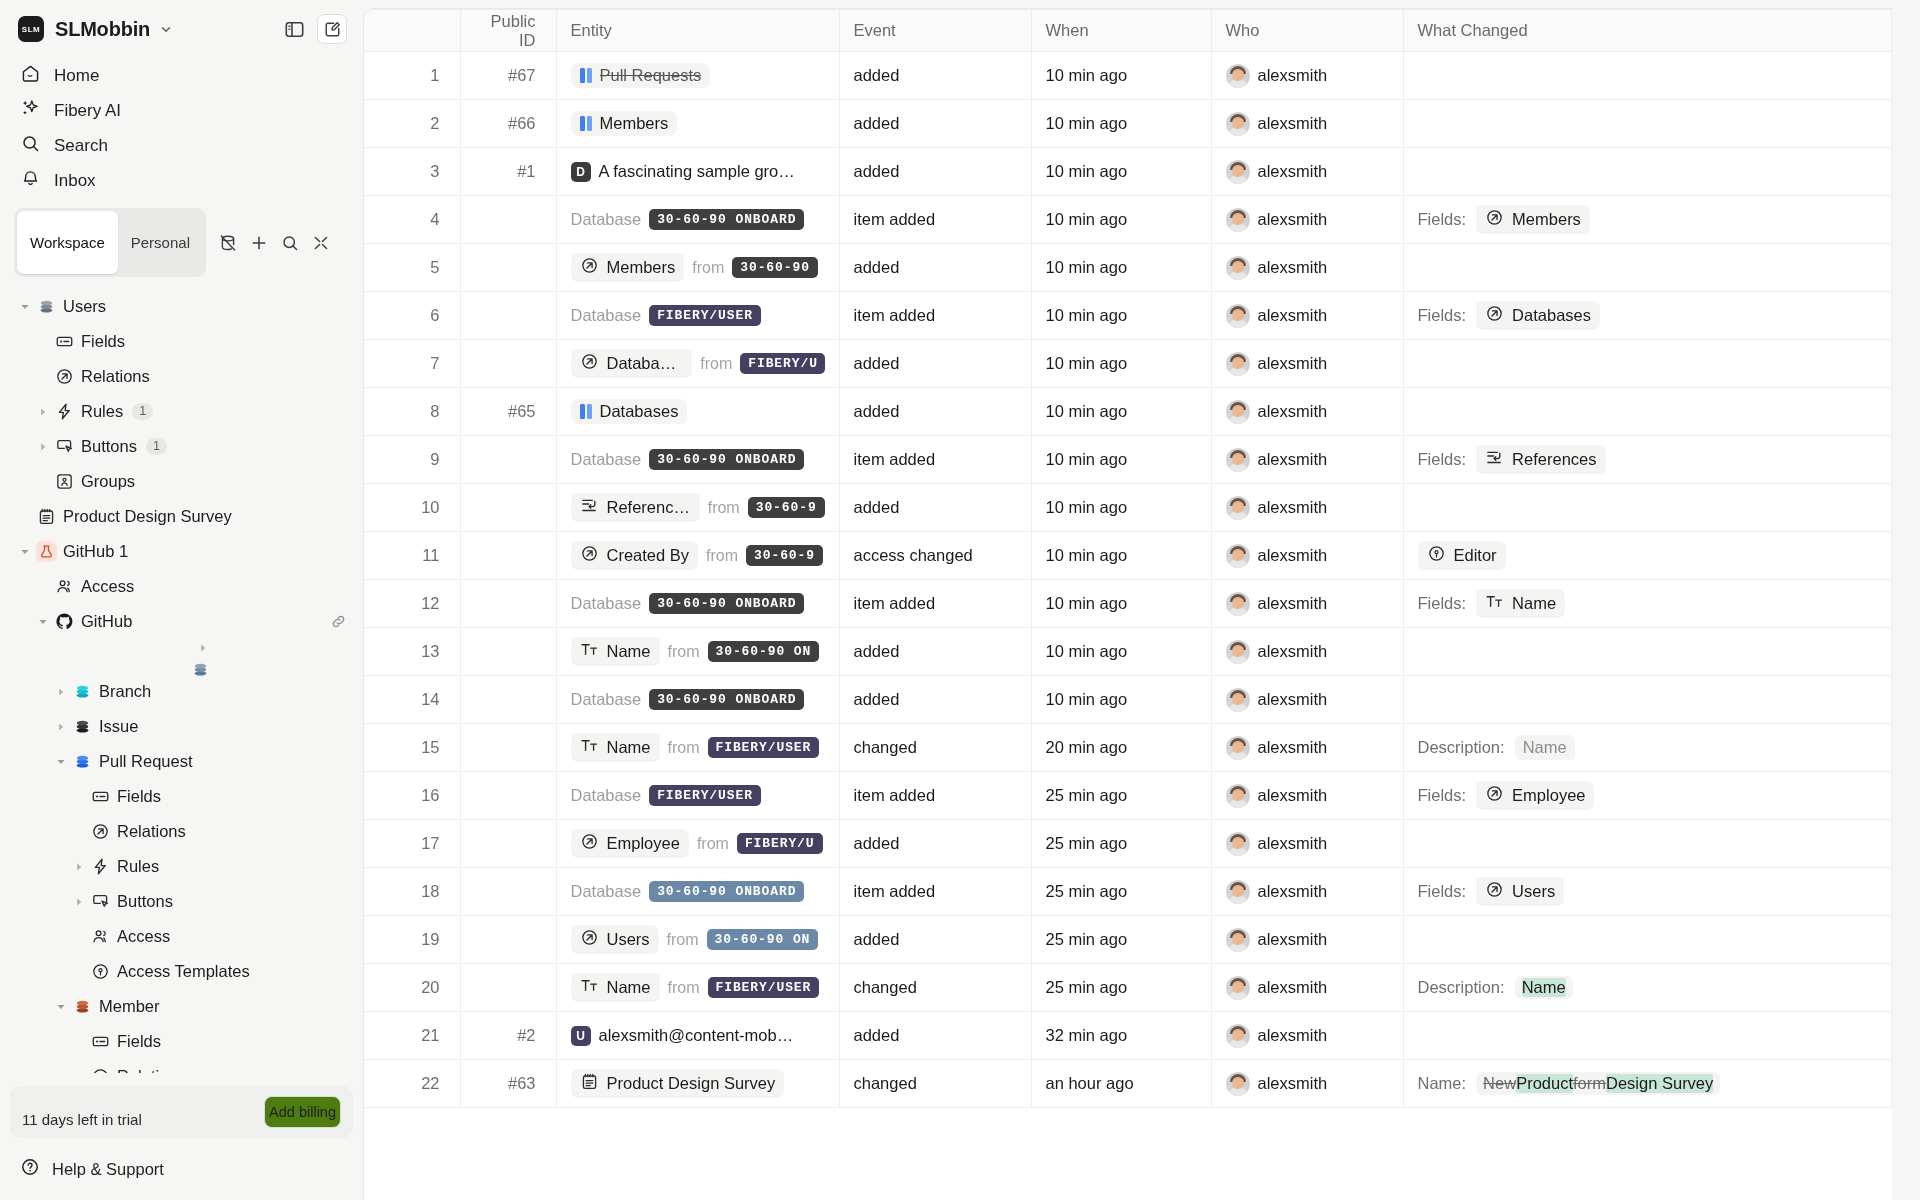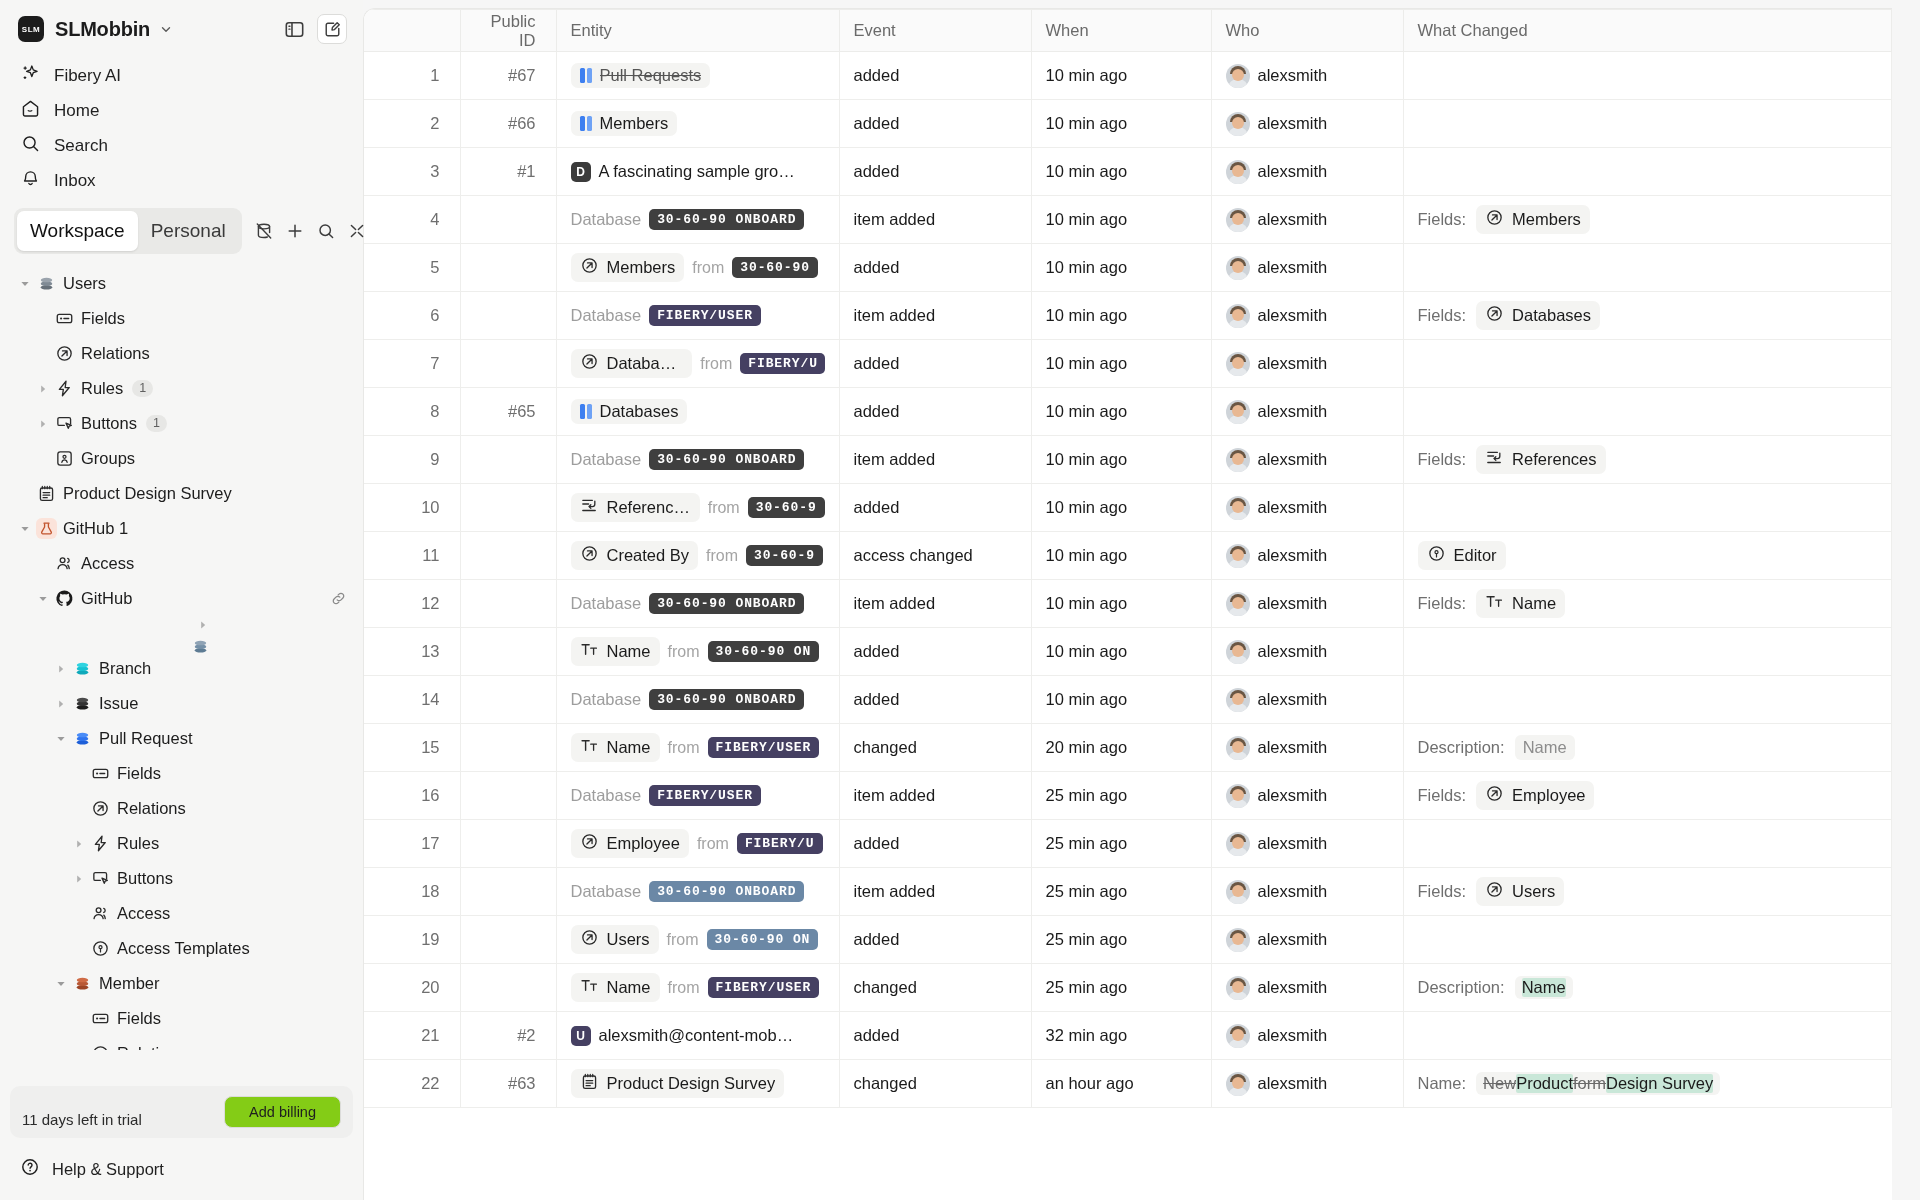--- a/index.html
+++ b/index.html
@@ -23,40 +23,40 @@
   .icobtn{ width:30px;height:30px;border-radius:7px;display:flex;align-items:center;justify-content:center;color:#3d3d3d;}
   .icobtn.box{ border:1px solid #dcdcda; background:#fff;}
 
   .navlist{ padding:4px 12px 0 12px;}
   .navitem{ display:flex;align-items:center;gap:13px;height:35px;padding:0 8px;border-radius:8px;
     font-size:17px;color:#1f1f1f;}
   .navitem svg{ flex:0 0 auto; }
 
   .seg-row{ display:flex;align-items:center;gap:2px;padding:10px 12px 6px 14px;}
   .seg{ display:flex;background:#e9e9e7;border-radius:9px;padding:3px;}
-  .seg-btn{ font-size:19px;padding:9px 13px;border-radius:7px;color:#3a3a3a;}
+  .seg-btn{ font-size:15px;padding:23px 13px;border-radius:7px;color:#3a3a3a;}
   .seg-btn.active{ background:#fff;color:#111;box-shadow:0 1px 2px rgba(0,0,0,.10);font-weight:400;}
   .seg-icons{ display:flex;align-items:center;gap:3px;margin-left:6px;}
   .seg-icons .icobtn{ width:28px;height:28px;color:#3c3c3c;}
 
   .tree{ padding:6px 10px 0 10px; height:790px; overflow:hidden; position:relative;}
   .trow{ display:flex;align-items:center;height:35px;border-radius:7px;font-size:16.5px;color:#1d1d1d;
     white-space:nowrap;}
   .twist{ width:17px;flex:0 0 17px;display:flex;align-items:center;justify-content:center;color:#9b9b9b;font-size:9px;}
   .ticon{ width:26px;flex:0 0 26px;display:flex;align-items:center;justify-content:center;margin-right:4px;}
   .tlabel{ overflow:hidden;text-overflow:ellipsis;}
   .badge-cnt{ margin-left:9px;background:#e7e7e5;color:#5f5f5f;border-radius:9px;
     font-size:12.5px;padding:1px 7px;line-height:15px;}
   .t-right{ margin-left:auto;margin-right:6px;color:#8a8a8a;display:flex;align-items:center;}
 
   .trial{ position:absolute;left:10px;right:10px;bottom:62px;background:#efefee;border-radius:10px;
     display:flex;align-items:center;padding:10px 12px;gap:10px;}
   .trial-text{ font-size:15px;color:#2b2b2b;margin-top:15px;}
-  .trial-btn{ margin-left:auto;background:#84cc16;border:1px solid #dcdcda;border-radius:8px;
-    font-size:14.5px;padding:7px 24px;color:#1f1f1f;}
+  .trial-btn{ margin-left:auto;background:#4d7c0f;border:1px solid #dcdcda;border-radius:8px;
+    font-size:14.5px;padding:7px 4px;color:#1f1f1f;}
   .help{ position:absolute;left:12px;bottom:14px;display:flex;align-items:center;gap:12px;
     font-size:16.5px;color:#1f1f1f;padding:0 8px;height:34px;}
 
   
   .main{ flex:1;padding:8px 0 0 0;display:flex;flex-direction:column;min-width:0;}
   .panel{ background:#fff;border:1px solid #e8e8e6;border-radius:12px 0 0 0;border-right:none;
     border-bottom:none;flex:1;display:flex;flex-direction:column;min-width:0;overflow:hidden;}
   .panel-head{ height:58px;display:flex;align-items:center;padding:0 22px 0 16px;flex:0 0 58px;}
   .panel-title{ font-size:21px;font-weight:700;color:#161616;letter-spacing:-.2px;}
   .head-actions{ margin-left:auto;display:flex;align-items:center;gap:6px;}
@@ -135,31 +135,31 @@
               <path d="M11.2 3.4H5.2A1.8 1.8 0 003.4 5.2v9.6a1.8 1.8 0 001.8 1.8h9.6a1.8 1.8 0 001.8-1.8v-6" stroke="#3d3d3d" stroke-width="1.5" stroke-linecap="round"></path>
               <path d="M14.9 2.9l2.2 2.2-5 5-2.6.4.4-2.6 5-5z" stroke="#3d3d3d" stroke-width="1.5" stroke-linejoin="round"></path>
             </svg>
         </div>
       </div>
     </div>
 
     <nav class="navlist">
       <div class="navitem">
         <span><svg width="21" height="21" viewBox="0 0 22 22" fill="none">
+              <path d="M3.6 9.2L11 3.6l7.4 5.6v8.2a1.4 1.4 0 01-1.4 1.4H5a1.4 1.4 0 01-1.4-1.4V9.2z" stroke="#1f1f1f" stroke-width="1.5" stroke-linejoin="round"></path>
+              <path d="M8.6 13.2c.7.8 3.1.8 3.8 0" stroke="#1f1f1f" stroke-width="1.3" stroke-linecap="round"></path>
+            </svg></span>
+        <span>Home</span>
+      </div>
+      <div class="navitem">
+        <span><svg width="21" height="21" viewBox="0 0 22 22" fill="none">
               <path d="M12.4 3.2l1.5 4 4 1.5-4 1.5-1.5 4-1.5-4-4-1.5 4-1.5 1.5-4z" stroke="#1f1f1f" stroke-width="1.4" stroke-linejoin="round"></path>
               <path d="M5.4 4.1v2.4M4.2 5.3h2.4M5.2 14.4v1.8M4.3 15.3h1.8" stroke="#1f1f1f" stroke-width="1.3" stroke-linecap="round"></path>
             </svg></span>
         <span>Fibery AI</span>
-      </div>
-      <div class="navitem">
-        <span><svg width="21" height="21" viewBox="0 0 22 22" fill="none">
-              <path d="M3.6 9.2L11 3.6l7.4 5.6v8.2a1.4 1.4 0 01-1.4 1.4H5a1.4 1.4 0 01-1.4-1.4V9.2z" stroke="#1f1f1f" stroke-width="1.5" stroke-linejoin="round"></path>
-              <path d="M8.6 13.2c.7.8 3.1.8 3.8 0" stroke="#1f1f1f" stroke-width="1.3" stroke-linecap="round"></path>
-            </svg></span>
-        <span>Home</span>
       </div>
       <div class="navitem">
         <span><svg width="21" height="21" viewBox="0 0 22 22" fill="none">
               <circle cx="10" cy="10" r="5.8" stroke="#1f1f1f" stroke-width="1.5"></circle>
               <path d="M14.4 14.4l4 4" stroke="#1f1f1f" stroke-width="1.5" stroke-linecap="round"></path>
             </svg></span>
         <span>Search</span>
       </div>
       <div class="navitem">
         <span><svg width="21" height="21" viewBox="0 0 22 22" fill="none">

